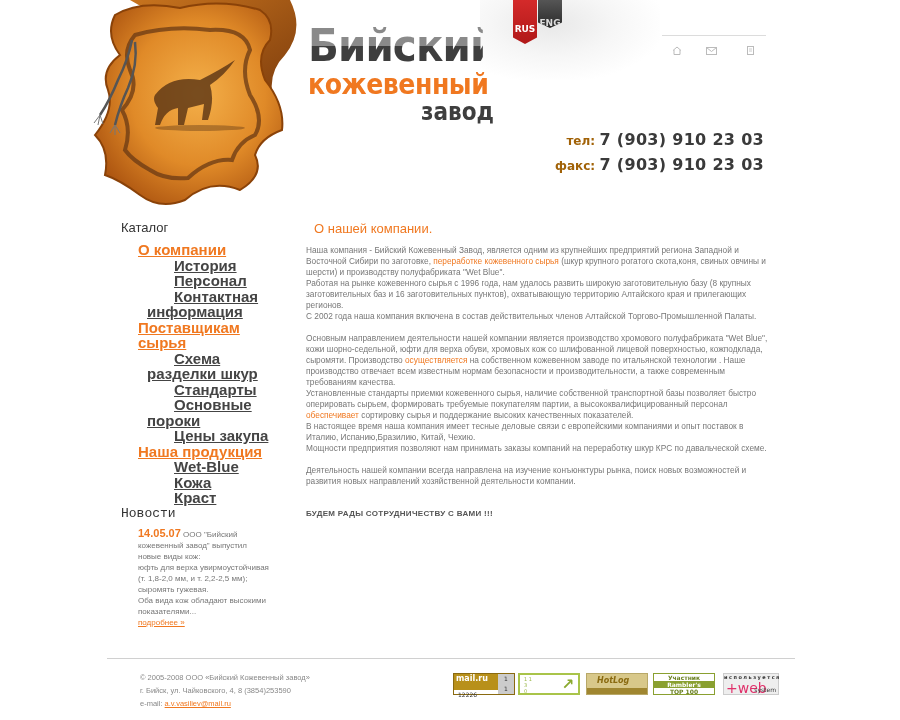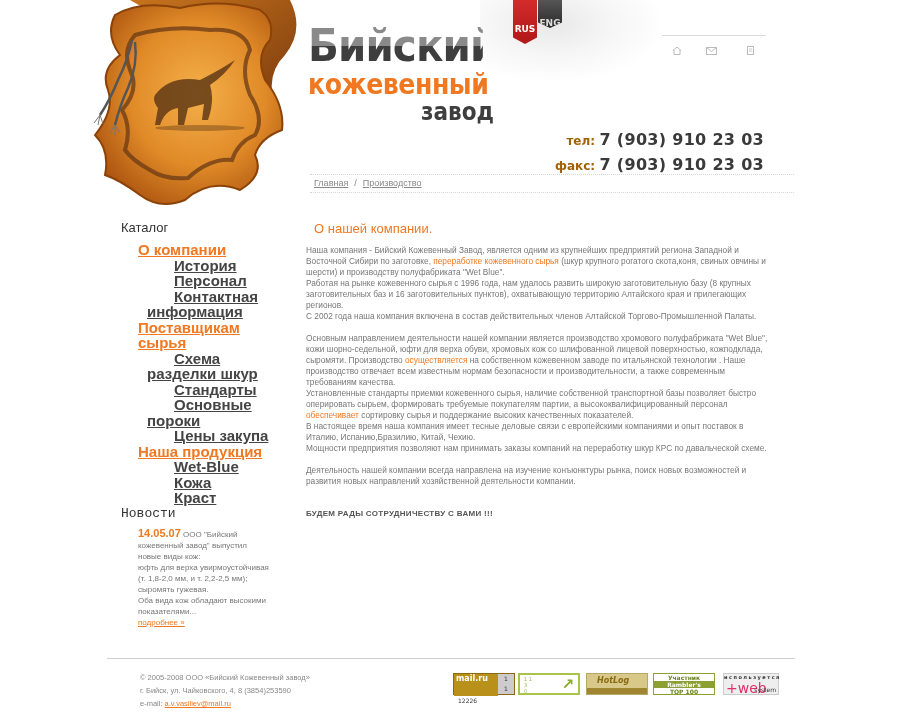--- a/index.html
+++ b/index.html
@@ -71,21 +71,21 @@
   .gap2 { height: 22px; }
   .cta { font-size: 8px; font-weight: bold; color: #555; letter-spacing: 0.3px; }
 
   
   .footer-line { position: absolute; left: 107px; top: 658px; width: 688px; border-top: 1px solid #d0d0d0; }
   .footer-text { position: absolute; left: 140px; top: 671px; font-size: 7.5px; line-height: 13px; color: #888; }
   .footer-text a { color: #f07820; text-decoration: underline; }
   .counters { position: absolute; top: 673px; left: 453px; }
   .counter { position: absolute; top: 0; width: 62px; height: 22px; font-family: "DejaVu Sans", sans-serif; }
   .c-mail { left: 0; border: 1px solid #8a6a10; background: #fff; }
-  .c-mail .top { height: 22px; background: #b8901a; color: #fff; font-size: 8px; font-weight: bold; padding-left: 2px; line-height: 10px; width: 44px; }
+  .c-mail .top { height: 16px; background: #b8901a; color: #fff; font-size: 8px; font-weight: bold; padding-left: 2px; line-height: 10px; width: 44px; }
   .c-mail .bot { font-size: 6px; color: #333; padding-left: 4px; line-height: 10px; width: 44px; }
   .c-mail .side { position: absolute; right: 0; top: 0; width: 16px; height: 20px; background: #ccc; font-size: 6px; color: #333; text-align: center; line-height: 10px; }
   .c-li { left: 65px; border: 2px solid #a9c44a; background: #fff; width: 62px; }
   .c-li .nums { position: absolute; left: 4px; top: 1px; font-size: 5px; color: #9bb84a; line-height: 6px; }
   .c-li .arrow { position: absolute; right: 4px; top: 1px; font-size: 15px; color: #8aaa30; line-height: 16px; font-weight: bold; }
   .c-hot { left: 133px; background: #d8c88a; border: 1px solid #b8a868; }
   .c-hot .txt { font-size: 8px; color: #8a6a10; font-weight: bold; padding: 2px 0 0 10px; font-style: italic; }
   .c-hot .bar { position: absolute; left: 0; bottom: 0; width: 100%; height: 6px; background: #a08630; }
   .c-ram { left: 200px; border: 1px solid #8aa030; background: #fff; text-align: center; }
   .c-ram div { font-size: 6px; line-height: 7px; font-weight: bold; color: #6a8020; }
@@ -169,23 +169,20 @@
     <div class="contact-row">
       <span class="contact-label">тел:</span>
       <span class="contact-num">7 (903) 910 23 03</span>
     </div>
     <div class="contact-row">
       <span class="contact-label">факс:</span>
       <span class="contact-num">7 (903) 910 23 03</span>
     </div>
   </div>
 
-  <div class="breadcrumb">
-    <a>Главная</a><span class="sep">/</span><a>Производство</a>
-  </div>
 </div>
 
 <div class="sidebar">
   <div class="side-h">Каталог</div>
   <ul class="menu">
     <li class="lvl1"><a>О компании</a></li>
     <li class="lvl2"><a>История</a></li>
     <li class="lvl2"><a>Персонал</a></li>
     <li class="lvl2"><a>Контактная информация</a></li>
     <li class="lvl1"><a>Поставщикам сырья</a></li>

